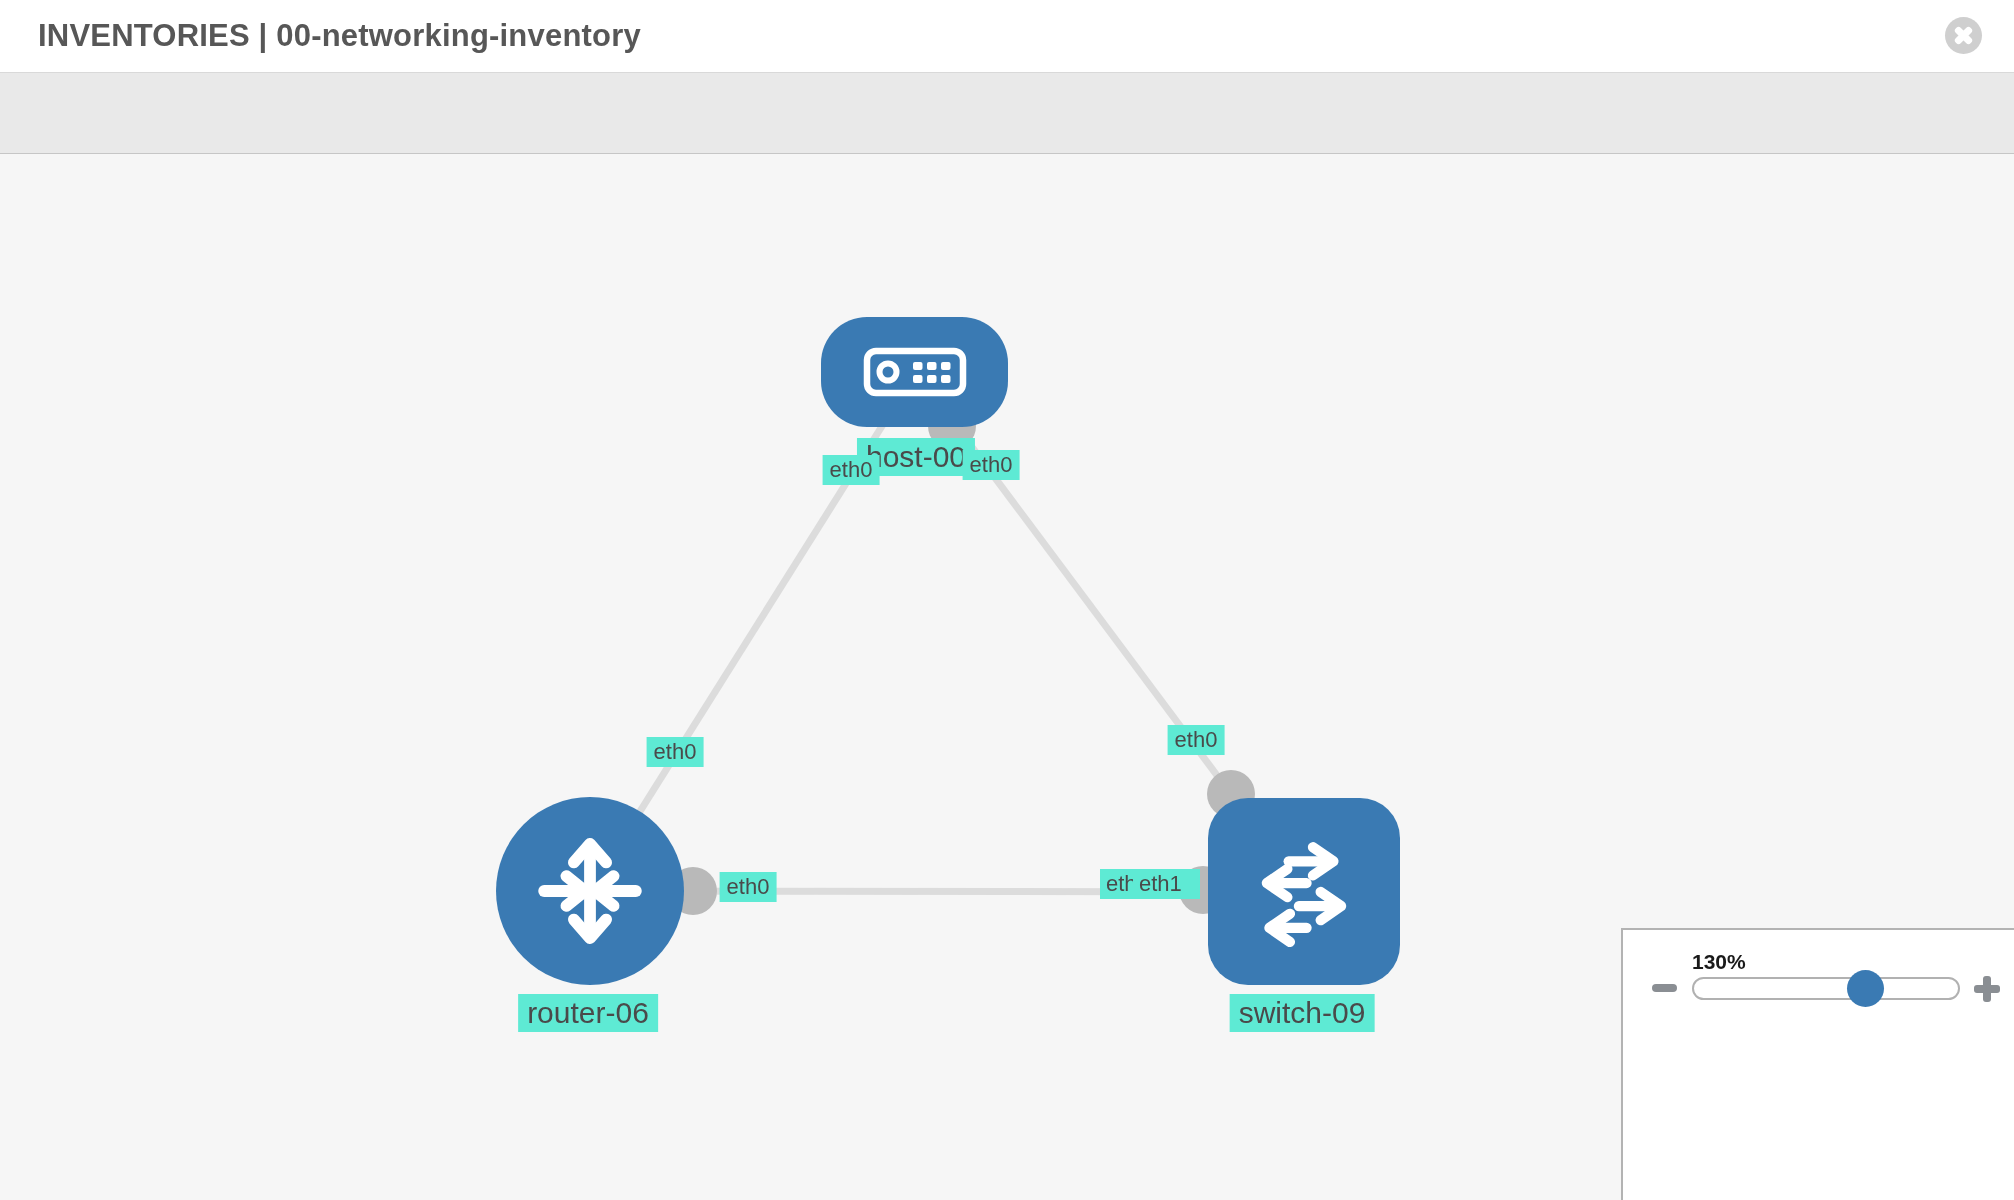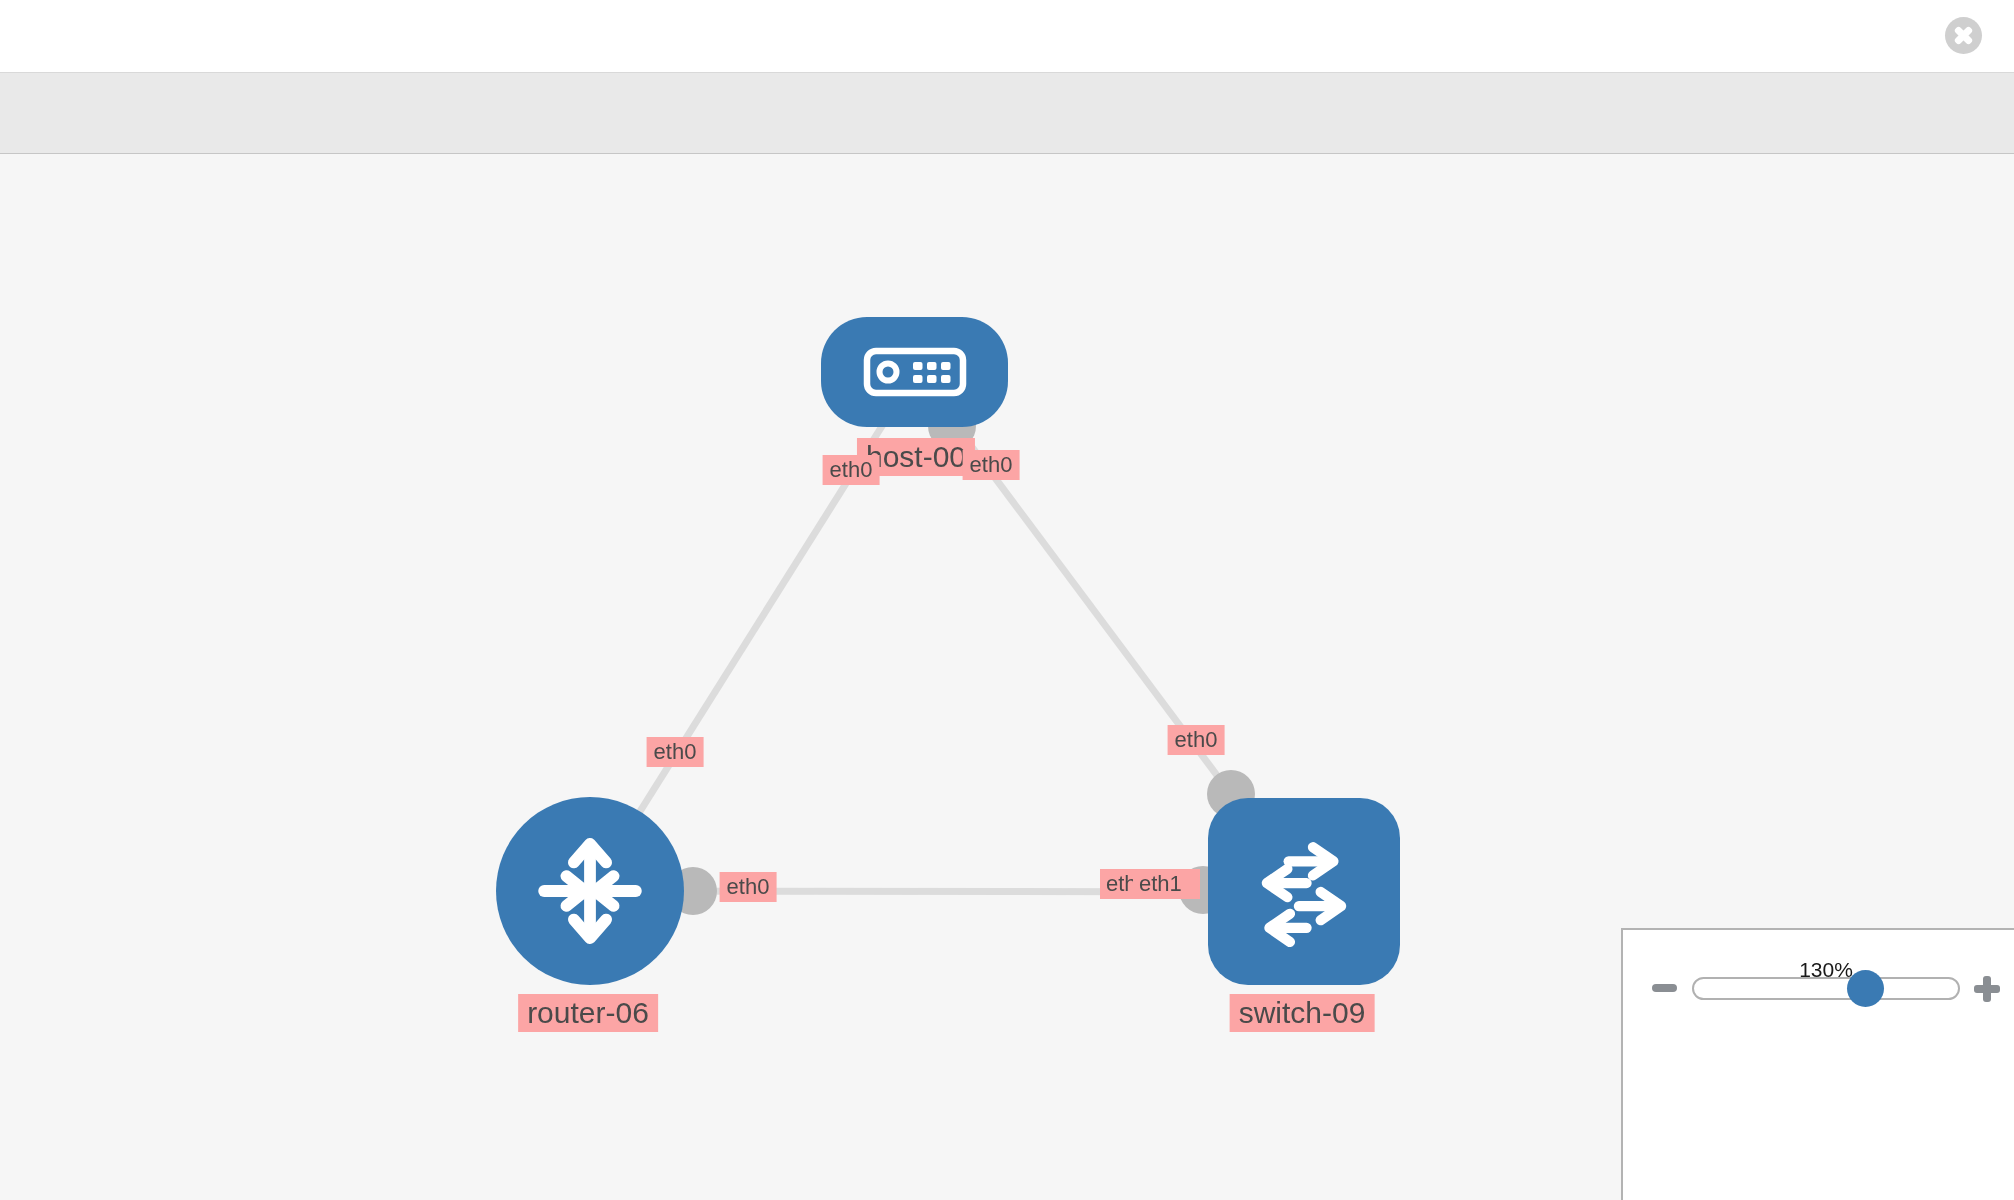--- a/index.html
+++ b/index.html
@@ -35,46 +35,47 @@
   
   .canvas{position:absolute;left:0;top:154px;width:2014px;height:1046px;background:#f6f6f6;
           overflow:hidden;}
   .links-layer{position:absolute;left:0;top:0;z-index:1;}
   .node{position:absolute;background:#3a7ab3;z-index:2;cursor:pointer;}
   .node svg{position:absolute;left:50%;top:50%;transform:translate(-50%,-50%);}
   .node-host{left:821px;top:163px;width:187px;height:110px;border-radius:46px;}
   .node-router{left:496px;top:643px;width:188px;height:188px;border-radius:50%;}
   .node-switch{left:1208px;top:644px;width:192px;height:187px;border-radius:40px;}
 
-  .chip{position:absolute;background:#fca5a5;color:#4a4a4a;z-index:3;white-space:nowrap;}
+  .chip{position:absolute;background:#5eead4;color:#4a4a4a;z-index:3;white-space:nowrap;}
   .node-label{font-size:30px;padding:2px 9px;transform:translate(-50%,-50%);}
   .if-label{font-size:22px;padding:2px 7px;transform:translate(-50%,-50%);}
   .if-label-abs{font-size:22px;padding:2px 0 2px 6px;transform:translate(0,-50%);overflow:hidden;}
 
   
   .zoom-panel{position:absolute;left:1621px;top:928px;width:500px;height:300px;background:#fff;
               border:2px solid #b3b3b3;z-index:5;}
-  .zoom-pct{position:absolute;left:69px;top:28px;width:268px;text-align:center;
-            font-size:21px;color:#1a1a1a;}
+  .zoom-pct{position:absolute;left:69px;top:20px;width:268px;
+            font-size:21px;color:#1a1a1a;font-weight:bold;}
   .zoom-minus{position:absolute;left:29px;top:54px;width:25px;height:8px;border-radius:4px;
               background:#8a8e93;cursor:pointer;}
   .zoom-track{position:absolute;left:69px;top:47px;width:268px;height:23px;border-radius:12px;
               background:#fff;border:2px solid #b1b1b1;box-sizing:border-box;cursor:pointer;}
   .zoom-handle{position:absolute;left:224px;top:40px;width:37px;height:37px;border-radius:50%;
                background:#3a7ab3;cursor:grab;}
   .zoom-plus{position:absolute;left:351px;top:46px;width:26px;height:26px;cursor:pointer;}
   .zoom-plus .h{position:absolute;left:0;top:9px;width:26px;height:8px;border-radius:3px;background:#8a8e93;}
   .zoom-plus .v{position:absolute;left:9px;top:0;width:8px;height:26px;border-radius:3px;background:#8a8e93;}
 </style>
 </head>
 <body>
 
 <div class="app">
 
   <div class="header">
+    <div class="title">INVENTORIES | 00-networking-inventory</div>
     <div class="close-btn">
       <div class="bar b1"></div>
       <div class="bar b2"></div>
     </div>
   </div>
 
   <div class="toolbar">
     <div class="select-box actions-box">
       <span class="lbl">ACTIONS</span>
       <span class="caret"></span>

